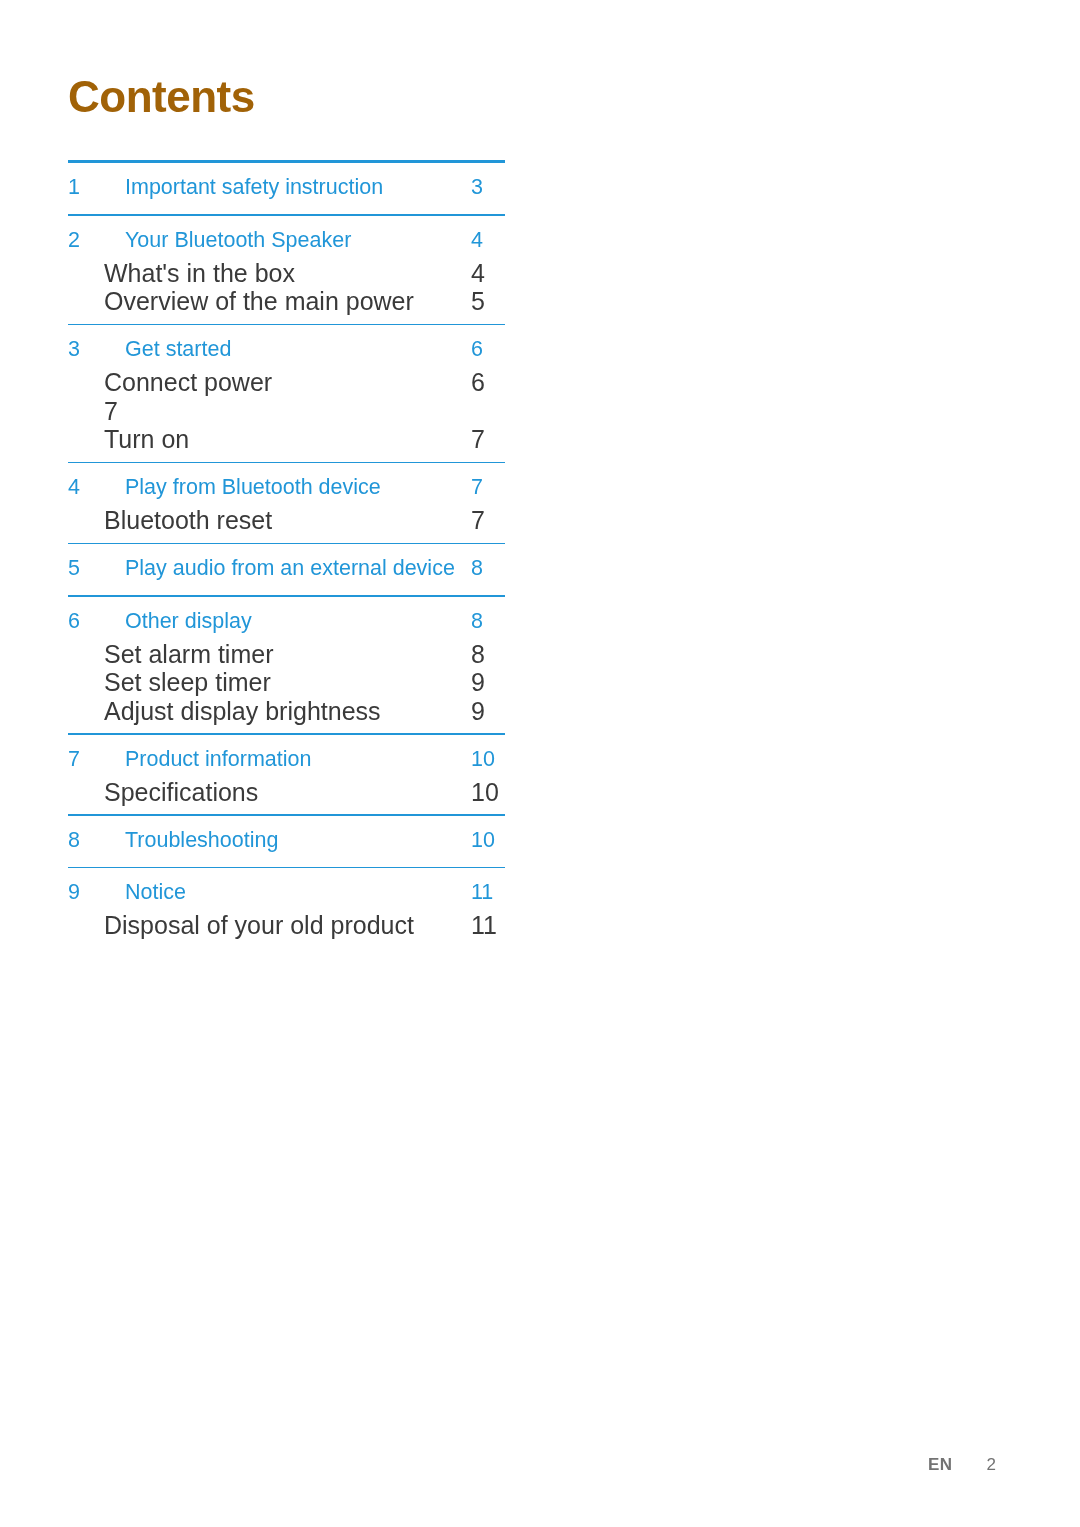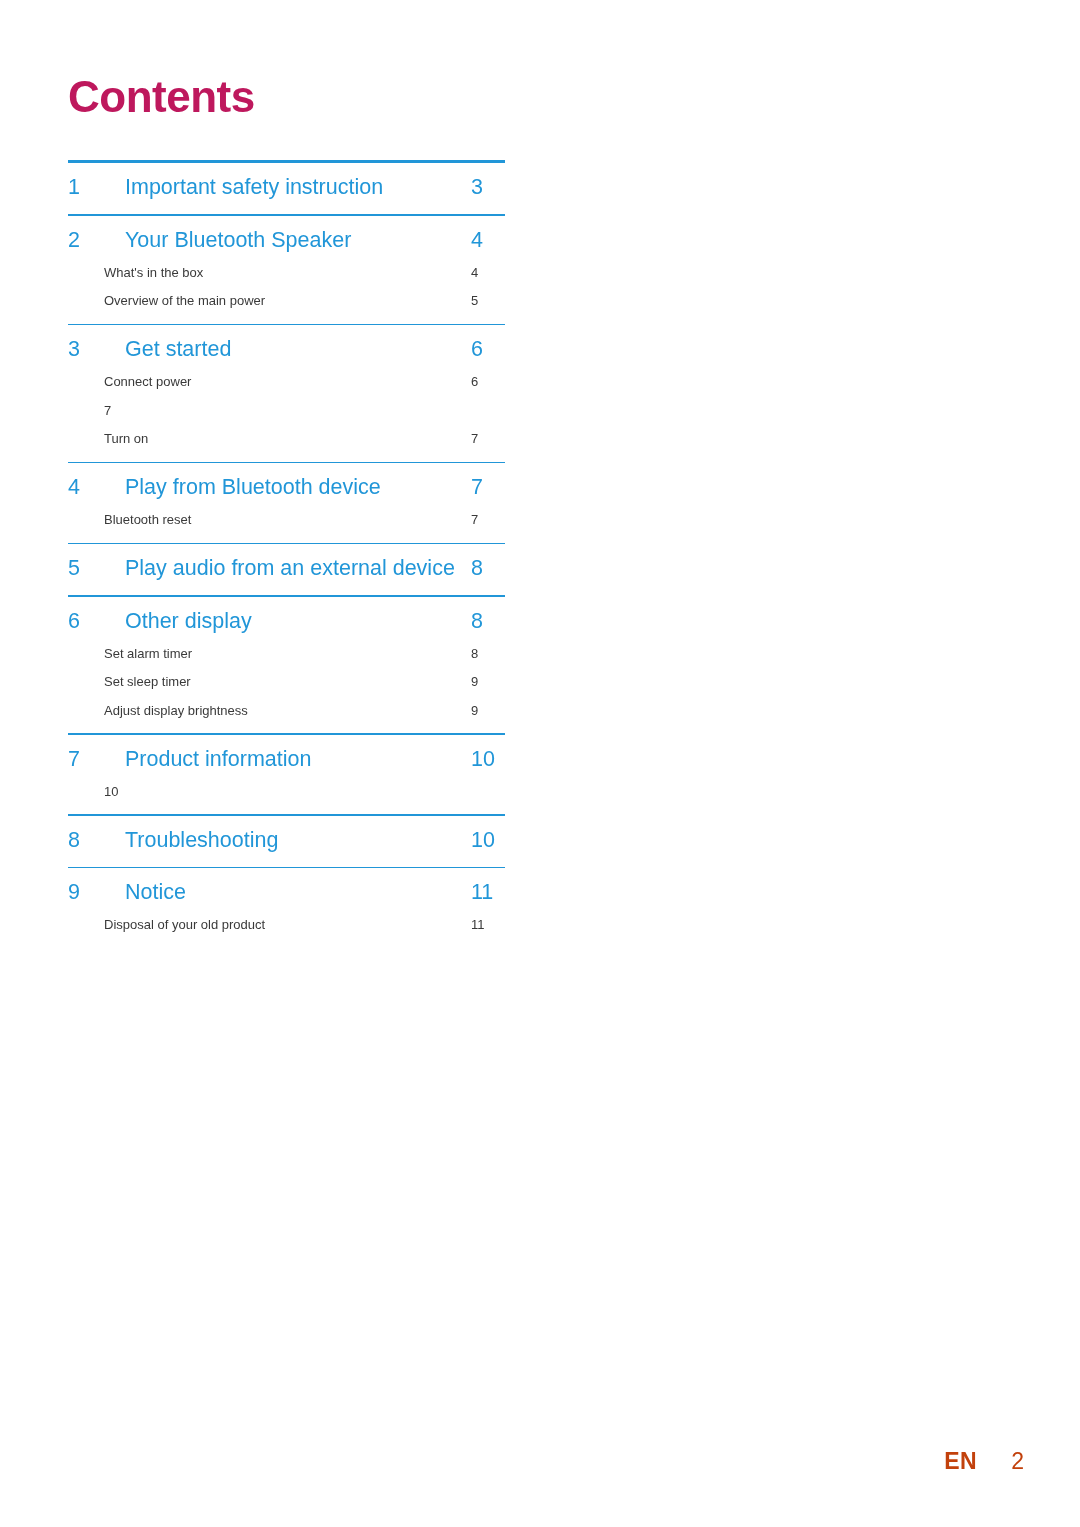--- a/index.html
+++ b/index.html
@@ -20,21 +20,21 @@
     width: 1080px;
     height: 1527px;
     overflow: hidden;
   }
   .toc-title {
     position: absolute;
     left: 68px;
     top: 72px;
     font-size: 44px;
     font-weight: bold;
-    color: #be185d;
+    color: #a16207;
     letter-spacing: -0.5px;
   }
   .toc {
     position: absolute;
     left: 68px;
     top: 160px;
     width: 437px;
   }
   .rule {
     height: 3px;
@@ -64,47 +64,47 @@
   }
   .chapter .pg {
     flex: 0 0 auto;
     width: 34px;
     text-align: left;
   }
   .entry {
     display: flex;
     align-items: flex-end;
     color: #3a3a3a;
-    font-size: 13px;
+    font-size: 25px;
     line-height: 28.5px;
   }
   .entry .num {
     width: 36px;
     flex: 0 0 36px;
   }
   .entry .label {
     flex: 1 1 auto;
     padding-right: 10px;
   }
   .entry .pg {
     flex: 0 0 auto;
     width: 34px;
     text-align: left;
   }
   .group {
     padding-bottom: 8px;
   }
   .footer {
     position: absolute;
-    right: 56px;
+    right: 84px;
     bottom: 52px;
     display: flex;
     align-items: baseline;
-    font-size: 23px;
-    color: #c2410c;
+    font-size: 17px;
+    color: #737373;
   }
   .footer .lang {
     font-weight: bold;
     letter-spacing: 0.5px;
   }
   .footer .pageno {
     margin-left: 34px;
   }
 </style>
 </head>
@@ -209,20 +209,21 @@
       </div>
       <div class="rule thin"></div>
       <div class="group">
         <div class="chapter">
           <span class="num">7</span>
           <span class="label">Product information</span>
           <span class="pg">10</span>
         </div>
         <div class="entry">
           <span class="num"></span>
+          <span class="label">Specifications</span>
           <span class="pg">10</span>
         </div>
       </div>
       <div class="rule thin"></div>
       <div class="group">
         <div class="chapter">
           <span class="num">8</span>
           <span class="label">Troubleshooting</span>
           <span class="pg">10</span>
         </div>

